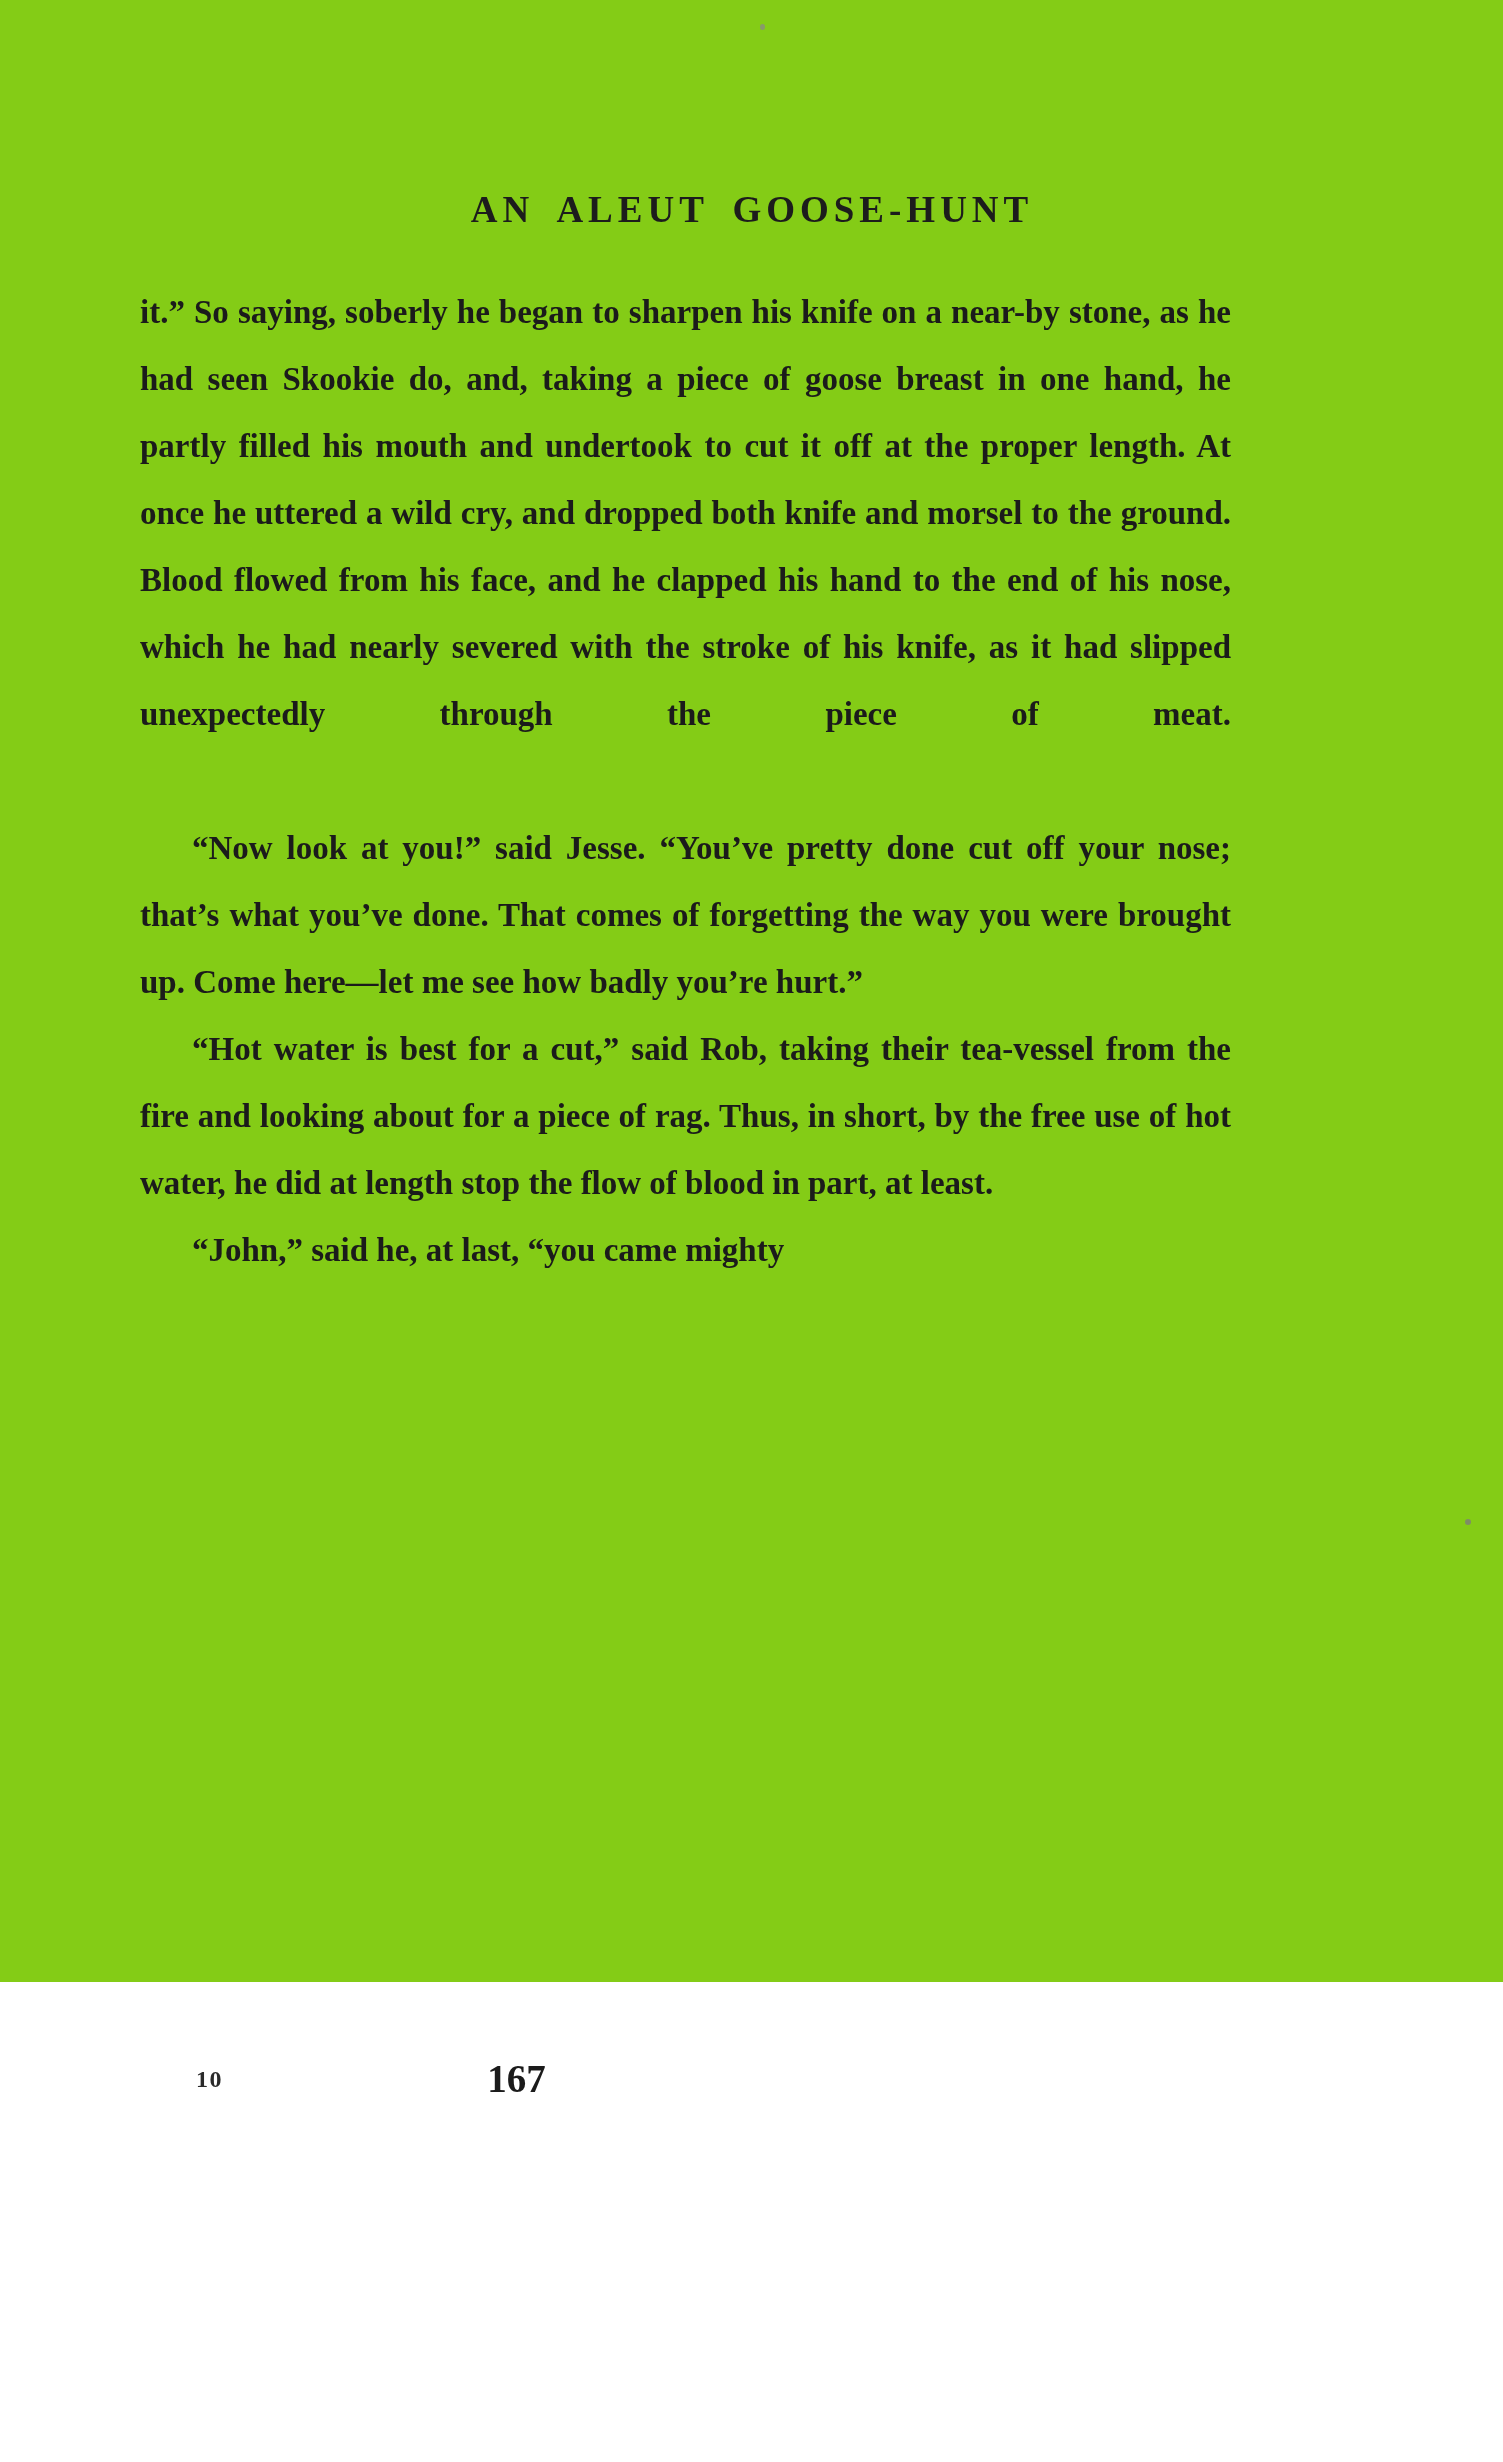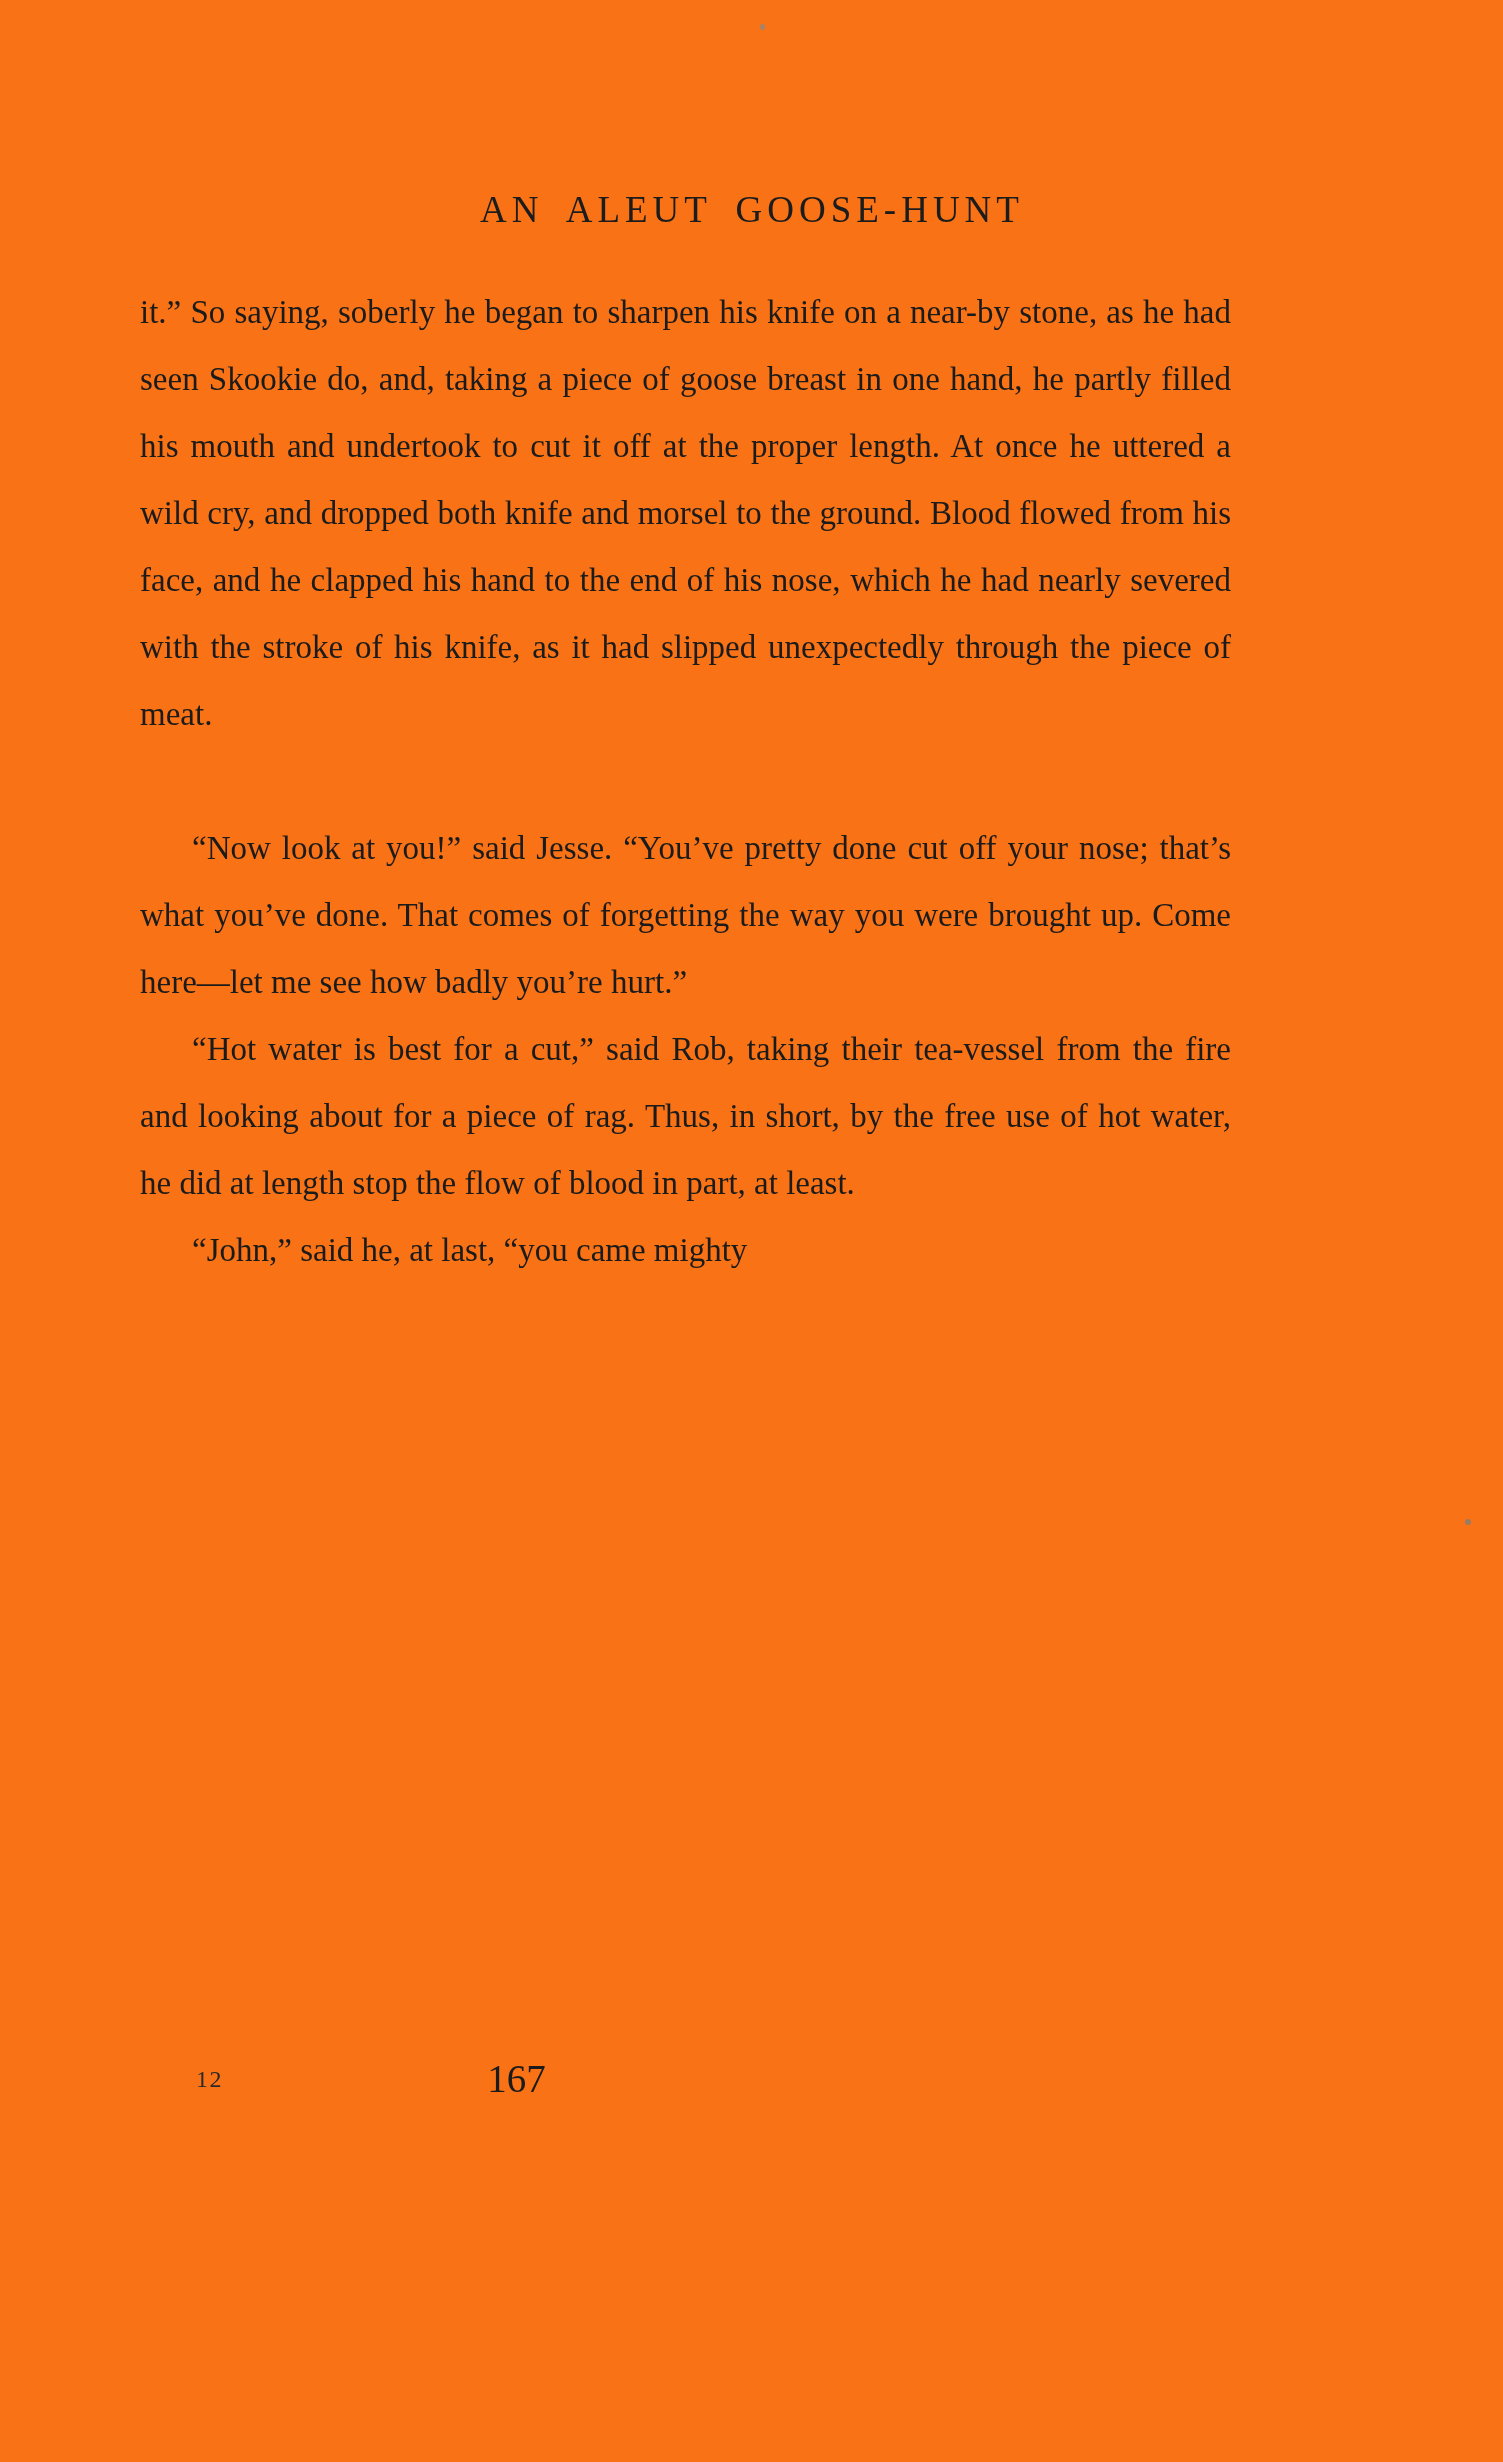--- a/index.html
+++ b/index.html
@@ -14,22 +14,23 @@
     font-family: "Liberation Serif", serif;
     color: #1a1a1a;
     overflow: hidden;
   }
 
   .page {
     position: absolute;
     top: 0;
     left: 0;
     width: 1504px;
-    height: 2462px;
-    background: #f97316;
+    height: 1982px;
+    background: #84cc16;
+    font-weight: bold;
   }
 
   
   .speck-top {
     position: absolute;
     left: 760px;
     top: 24px;
     width: 5px;
     height: 6.4px;
     background: #8a8a86;
@@ -129,20 +130,20 @@
   <div class="running-head">AN ALEUT GOOSE-HUNT</div>
 
   <div class="text-block">
     <p class="full-justify">it.” So saying, soberly he began to sharpen his knife on a near-by stone, as he had seen Skookie do, and, taking a piece of goose breast in one hand, he partly filled his mouth and undertook to cut it off at the proper length. At once he uttered a wild cry, and dropped both knife and morsel to the ground. Blood flowed from his face, and he clapped his hand to the end of his nose, which he had nearly severed with the stroke of his knife, as it had slipped unexpectedly through the piece of meat.</p>
     <p class="indent">“Now look at you!” said Jesse. “You’ve pretty done cut off your nose; that’s what you’ve done. That comes of forgetting the way you were brought up. Come here—let me see how badly you’re hurt.”</p>
     <p class="indent">“Hot water is best for a cut,” said Rob, taking their tea-vessel from the fire and looking about for a piece of rag. Thus, in short, by the free use of hot water, he did at length stop the flow of blood in part, at least.</p>
     <p class="indent">“John,” said he, at last, “you came mighty</p>
   </div>
 
   <div class="footer">
-    <span class="signature">12</span>
+    <span class="signature">10</span>
     <div class="folio">
       <span class="folio-inner">167</span>
     </div>
   </div>
 
 </div>
 
 
 </body></html>

